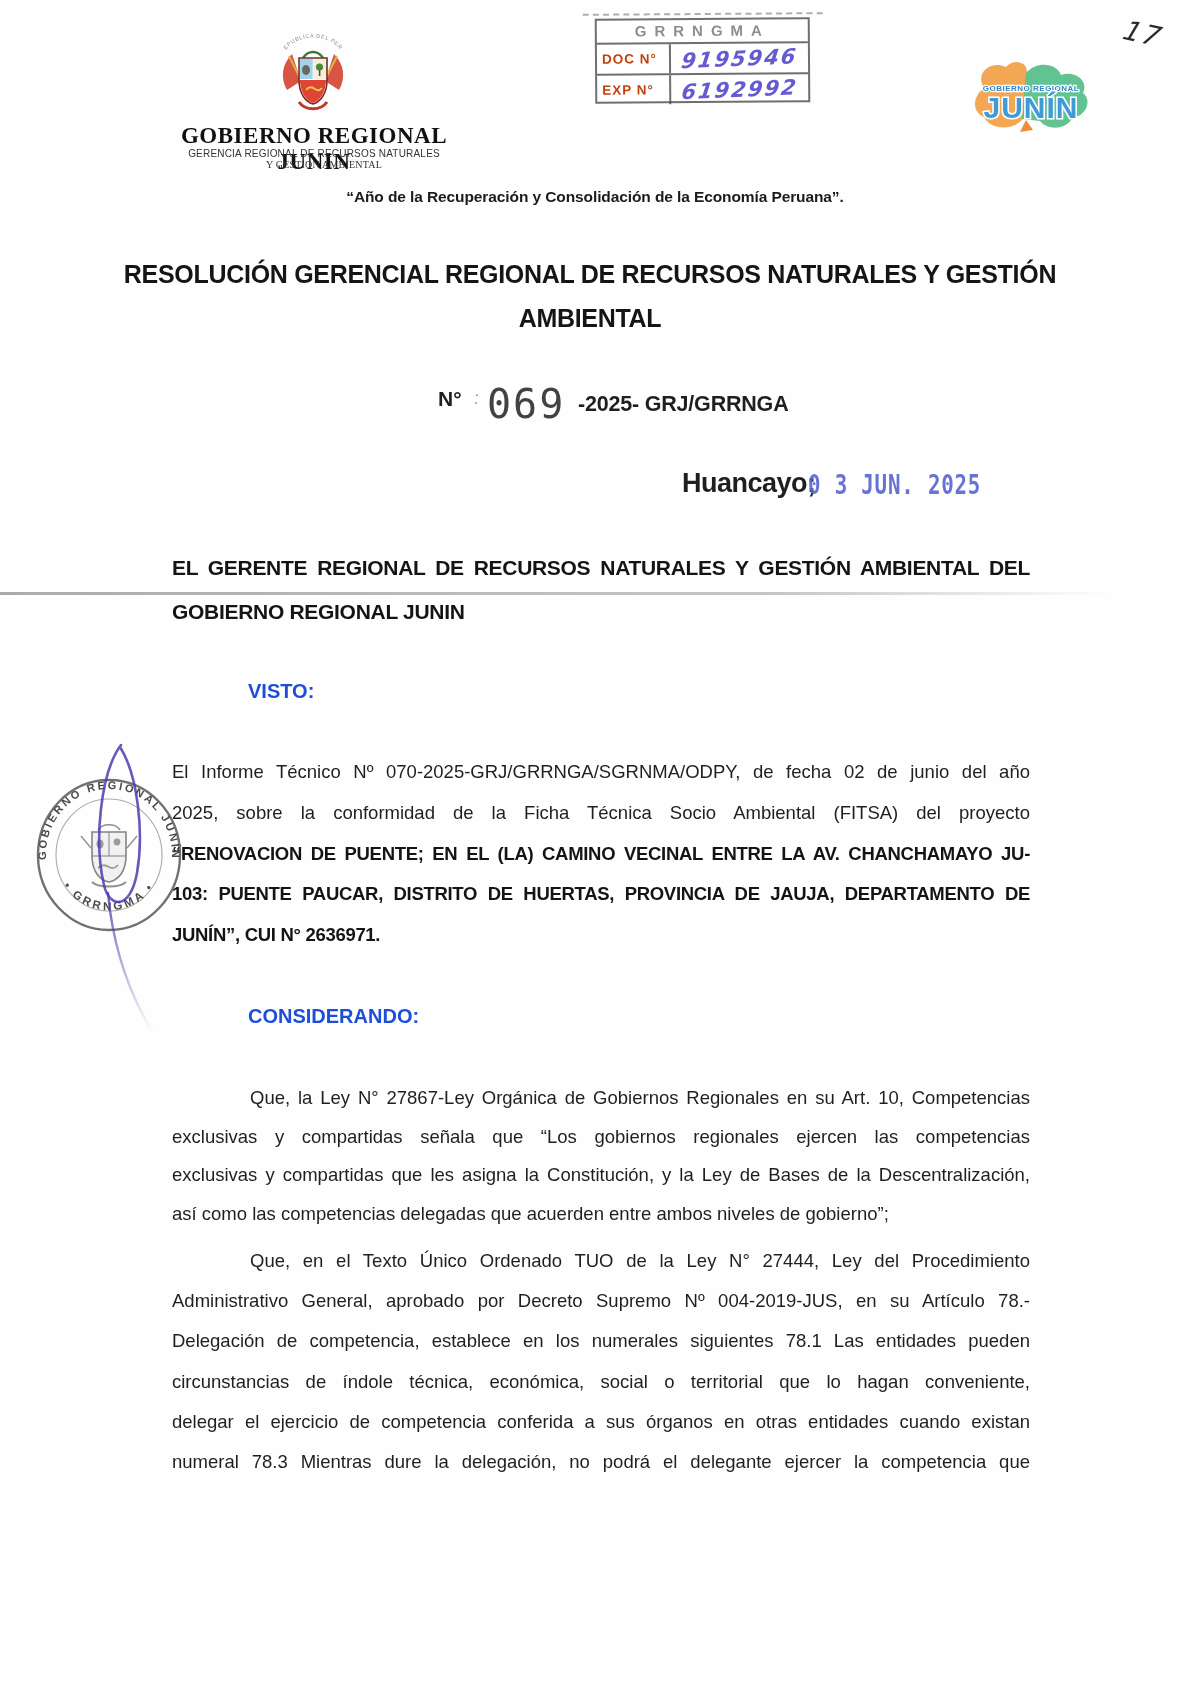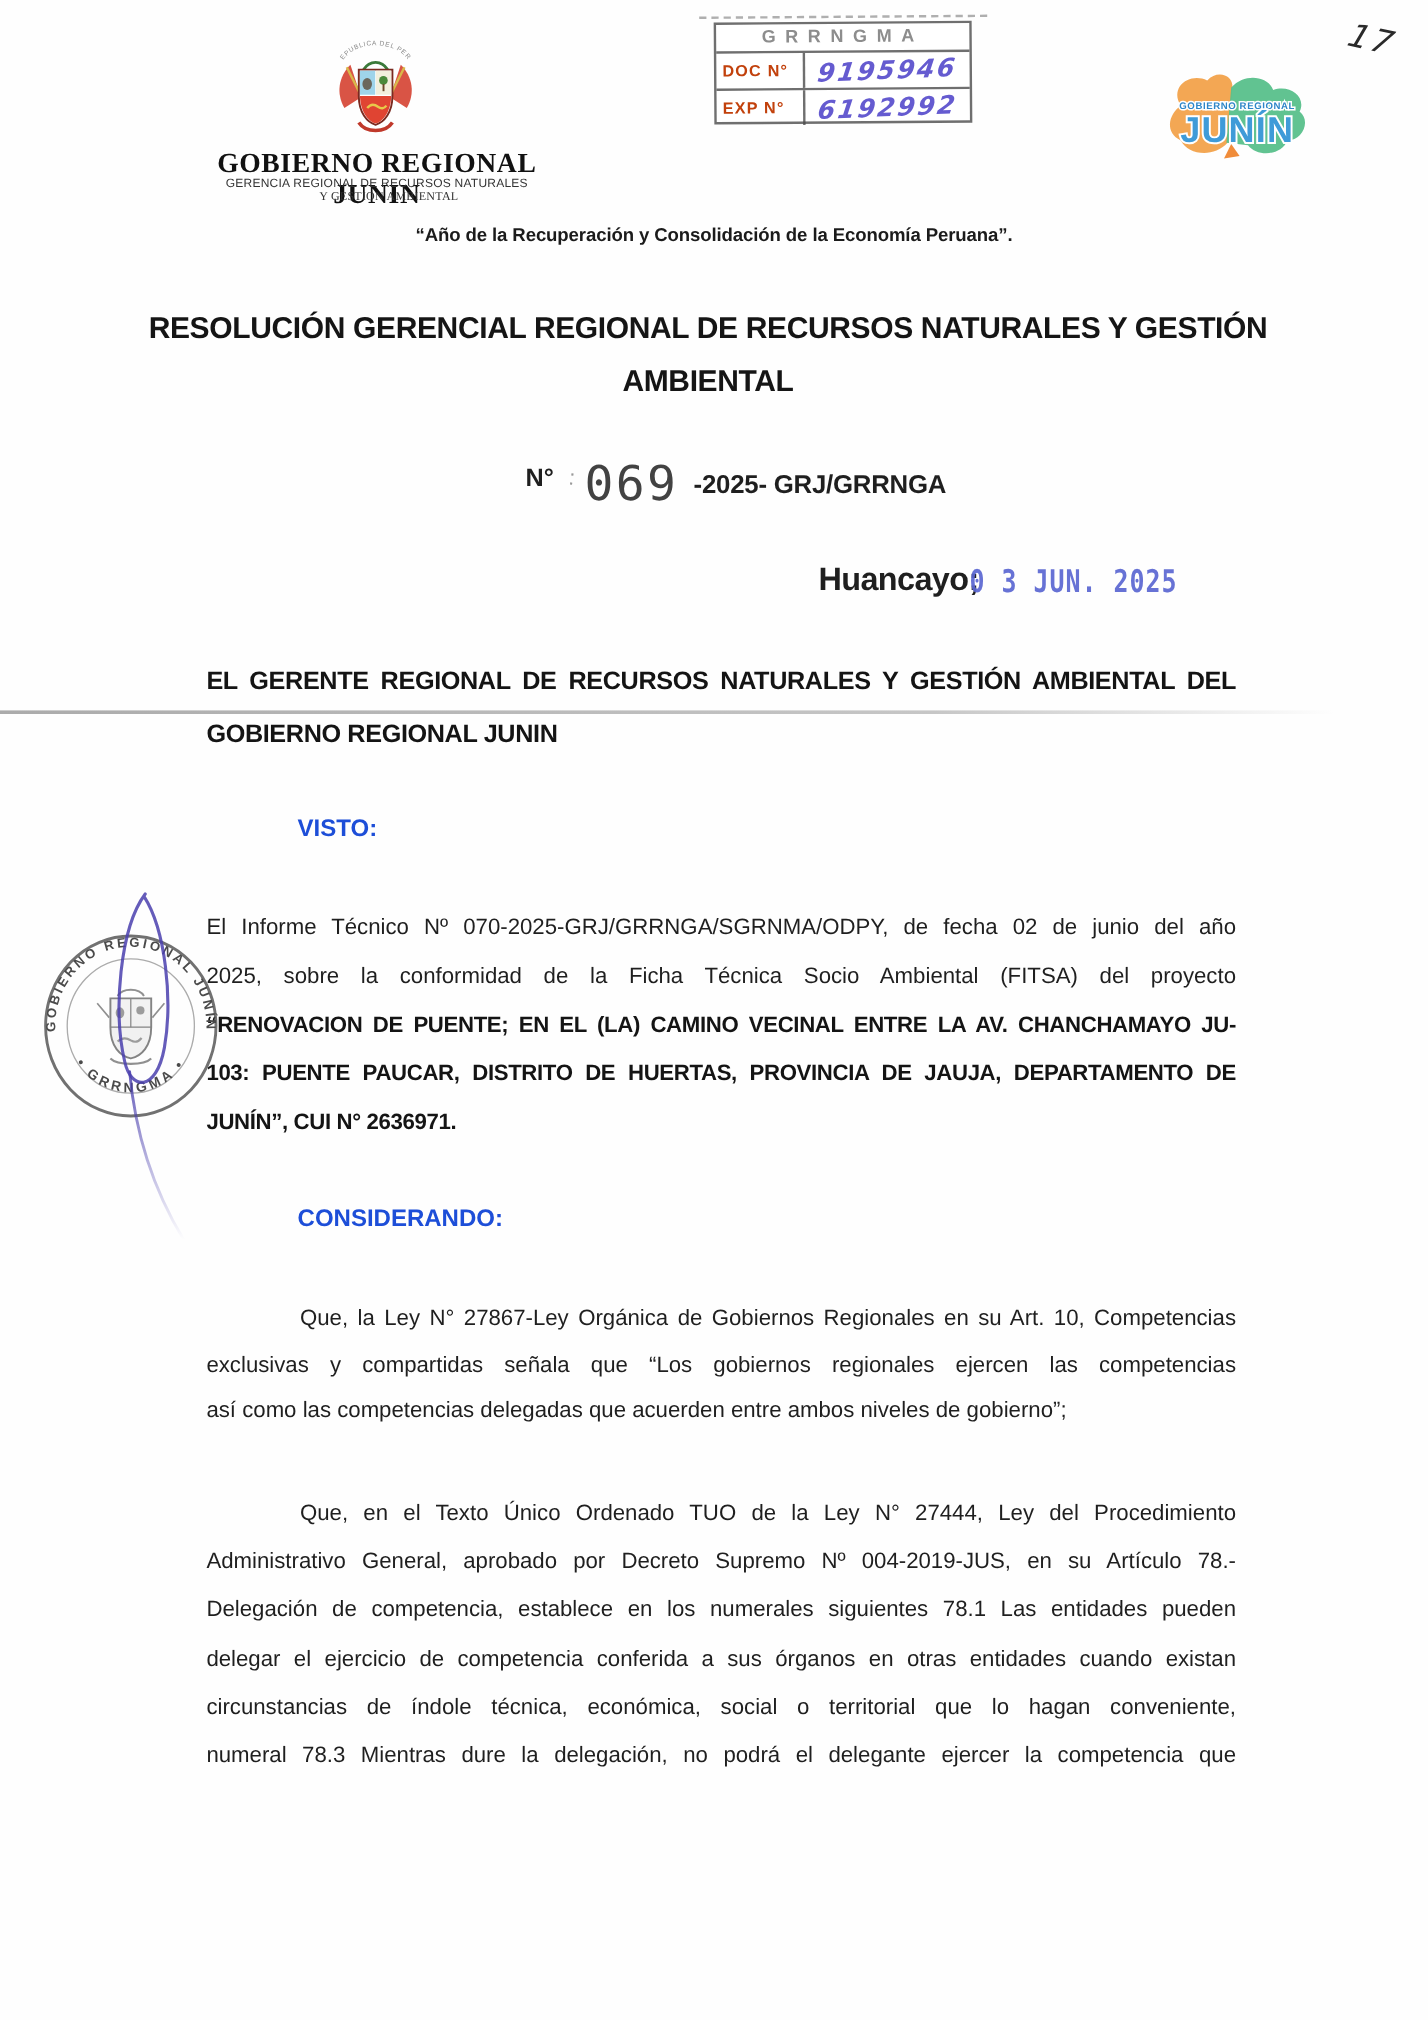--- a/index.html
+++ b/index.html
@@ -198,28 +198,29 @@
       <div class="tline">2025, sobre la conformidad de la Ficha Técnica Socio Ambiental (FITSA) del proyecto</div>
       <div class="tline b">“RENOVACION DE PUENTE; EN EL (LA) CAMINO VECINAL ENTRE LA AV. CHANCHAMAYO JU-</div>
       <div class="tline b">103: PUENTE PAUCAR, DISTRITO DE HUERTAS, PROVINCIA DE JAUJA, DEPARTAMENTO DE</div>
       <div class="tline b noj">JUNÍN”, CUI N° 2636971.</div>
     </div>
 
   <div class="abs section-label" style="left:248px;top:1005px;">CONSIDERANDO:</div>
   <div class="abs textblock body-block" style="top:1079px;line-height:38.7px;">
       <div class="tline" style="text-indent: 78px;">Que, la Ley N° 27867-Ley Orgánica de Gobiernos Regionales en su Art. 10, Competencias</div>
       <div class="tline">exclusivas y compartidas señala que “Los gobiernos regionales ejercen las competencias</div>
+      <div class="tline">exclusivas y compartidas que les asigna la Constitución, y la Ley de Bases de la Descentralización,</div>
       <div class="tline noj">así como las competencias delegadas que acuerden entre ambos niveles de gobierno”;</div>
     </div>
   <div class="abs textblock body-block" style="top:1241px;line-height:40.2px;">
       <div class="tline" style="text-indent: 78px;">Que, en el Texto Único Ordenado TUO de la Ley N° 27444, Ley del Procedimiento</div>
       <div class="tline">Administrativo General, aprobado por Decreto Supremo Nº 004-2019-JUS, en su Artículo 78.-</div>
       <div class="tline">Delegación de competencia, establece en los numerales siguientes 78.1 Las entidades pueden</div>
+      <div class="tline">circunstancias de índole técnica, económica, social o territorial que lo hagan conveniente,</div>
       <div class="tline">delegar el ejercicio de competencia conferida a sus órganos en otras entidades cuando existan</div>
-      <div class="tline">circunstancias de índole técnica, económica, social o territorial que lo hagan conveniente,</div>
       <div class="tline">numeral 78.3 Mientras dure la delegación, no podrá el delegante ejercer la competencia que</div>
     </div>
 
   <svg class="abs" style="left:34px;top:776px;" width="152" height="158" viewBox="0 0 152 158">
     <defs>
       <path id="sealTopArc" d="M 12 79 A 63 66 0 0 1 138 79"></path>
       <path id="sealBottomArc" d="M 20 90 A 57 60 0 0 0 130 90"></path>
     </defs>
     <ellipse cx="75" cy="79" rx="71" ry="75" fill="none" stroke="#4d4d4d" stroke-width="2.4" opacity=".8"></ellipse>
     <ellipse cx="75" cy="79" rx="53" ry="56" fill="none" stroke="#5a5a5a" stroke-width="1.1" opacity=".5"></ellipse>

